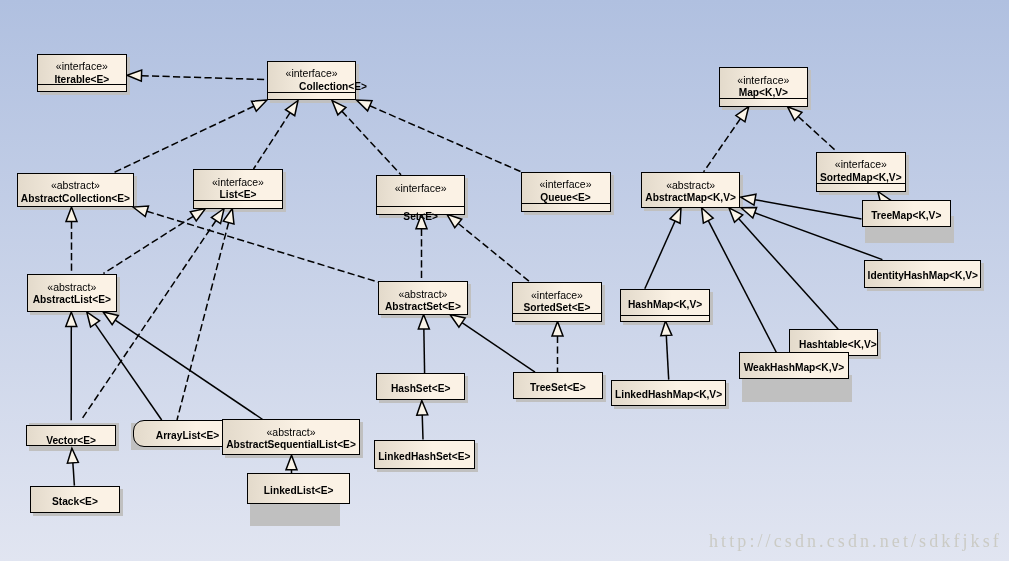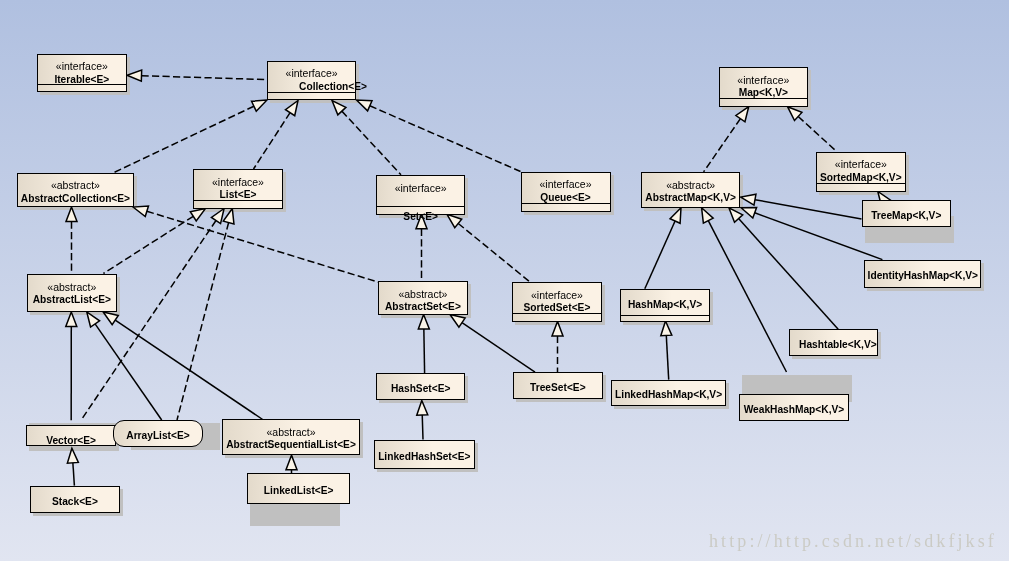--- a/index.html
+++ b/index.html
@@ -256,21 +256,21 @@
       <div class="uml-box" style="left: 864.3px; top: 259.6px; width: 117px; height: 28.4px; background: linear-gradient(to right, rgb(227, 218, 203) 0%, rgb(251, 242, 229) 58%); border-color: rgb(0, 0, 0);">
 
     <div class="cname" style="top: 10.45px;">IdentityHashMap&lt;K,V&gt;</div>
 
   </div>
       <div class="uml-box" style="left: 789.4px; top: 329.2px; width: 89px; height: 27px; background: linear-gradient(to right, rgb(227, 218, 203) 0%, rgb(251, 242, 229) 58%); border-color: rgb(0, 0, 0);">
 
     <div class="cname" style="top: 9.75px; padding-left: 8px;">Hashtable&lt;K,V&gt;</div>
 
   </div>
-      <div class="uml-box" style="left: 739.2px; top: 394px; width: 109.5px; height: 26.8px; background: linear-gradient(to right, rgb(227, 218, 203) 0%, rgb(251, 242, 229) 58%); border-color: rgb(0, 0, 0);">
+      <div class="uml-box" style="left: 739.2px; top: 352px; width: 109.5px; height: 26.8px; background: linear-gradient(to right, rgb(227, 218, 203) 0%, rgb(251, 242, 229) 58%); border-color: rgb(0, 0, 0);">
 
     <div class="cname" style="top: 9.65px;">WeakHashMap&lt;K,V&gt;</div>
 
   </div>
       <div class="uml-box" style="left: 611.1px; top: 379.6px; width: 115px; height: 26.7px; background: linear-gradient(to right, rgb(227, 218, 203) 0%, rgb(251, 242, 229) 58%); border-color: rgb(0, 0, 0);">
 
     <div class="cname" style="top: 9.6px;">LinkedHashMap&lt;K,V&gt;</div>
 
   </div>
       <div class="uml-box" style="left: 376px; top: 373.1px; width: 89.4px; height: 27.2px; background: linear-gradient(to right, rgb(227, 218, 203) 0%, rgb(251, 242, 229) 58%); border-color: rgb(0, 0, 0);">
@@ -286,35 +286,35 @@
       <div class="uml-box" style="left: 373.9px; top: 439.6px; width: 100.8px; height: 29.4px; background: linear-gradient(to right, rgb(227, 218, 203) 0%, rgb(251, 242, 229) 58%); border-color: rgb(0, 0, 0);">
 
     <div class="cname" style="top: 10.95px;">LinkedHashSet&lt;E&gt;</div>
 
   </div>
       <div class="uml-box" style="left: 26.4px; top: 425px; width: 89.5px; height: 21px; background: linear-gradient(to right, rgb(227, 218, 203) 0%, rgb(251, 242, 229) 58%); border-color: rgb(0, 0, 0);">
 
     <div class="cname" style="top: 10.25px;">Vector&lt;E&gt;</div>
 
   </div>
-      <div class="uml-box" style="left: 113px; top: 420px; width: 90px; height: 27.1px; background: linear-gradient(to right, rgb(227, 218, 203) 0%, rgb(251, 242, 229) 58%); border-color: rgb(0, 0, 0); border-radius: 11px;">
+      <div class="uml-box" style="left: 133px; top: 420px; width: 109px; height: 27.1px; background: linear-gradient(to right, rgb(227, 218, 203) 0%, rgb(251, 242, 229) 58%); border-color: rgb(0, 0, 0); border-radius: 11px;">
 
     <div class="cname" style="top: 9.8px;">ArrayList&lt;E&gt;</div>
 
   </div>
       <div class="uml-box" style="left: 222.4px; top: 419.3px; width: 137.3px; height: 35.9px; background: linear-gradient(to right, rgb(227, 218, 203) 0%, rgb(251, 242, 229) 58%); border-color: rgb(0, 0, 0);">
     <div class="stereo" style="top: 6.7px;">«abstract»</div>
     <div class="cname" style="top: 20px;">AbstractSequentialList&lt;E&gt;</div>
 
   </div>
       <div class="uml-box" style="left: 30px; top: 485.6px; width: 89.8px; height: 27.7px; background: linear-gradient(to right, rgb(227, 218, 203) 0%, rgb(251, 242, 229) 58%); border-color: rgb(0, 0, 0);">
 
     <div class="cname" style="top: 10.1px;">Stack&lt;E&gt;</div>
 
   </div>
       <div class="uml-box" style="left: 247.2px; top: 473px; width: 103px; height: 30.9px; background: linear-gradient(to right, rgb(227, 218, 203) 0%, rgb(251, 242, 229) 58%); border-color: rgb(0, 0, 0);">
 
     <div class="cname" style="top: 11.7px;">LinkedList&lt;E&gt;</div>
 
   </div>
     </div>
-  <div class="watermark" style="color: rgb(203, 203, 197); left: 709px; top: 531.5px;">http://http.csdn.net/sdkfjksf</div>
+  <div class="watermark" style="color: rgb(203, 203, 197); left: 709px; top: 531.5px;">http://csdn.csdn.net/sdkfjksf</div>
 </div>
 
 </body></html>

